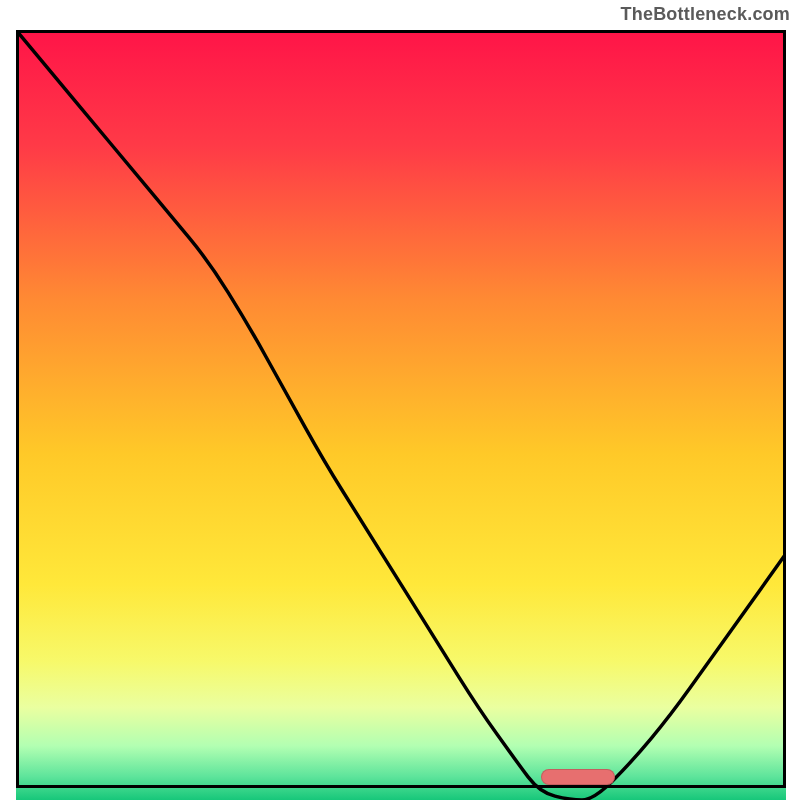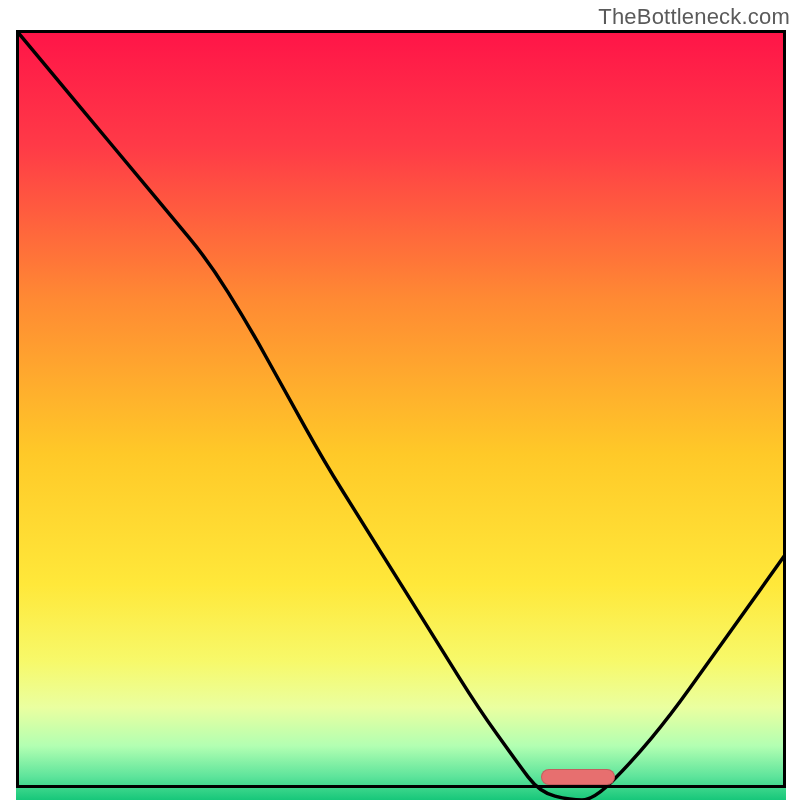--- a/index.html
+++ b/index.html
@@ -13,22 +13,22 @@
   }
   .stage {
     position: relative;
     width: 800px;
     height: 800px;
   }
   .watermark {
     position: absolute;
     top: 4px;
     right: 10px;
-    font-size: 22px;
-    font-weight: 400;
+    font-size: 18px;
+    font-weight: 700;
     color: #5a5a5a;
     letter-spacing: 0.2px;
     z-index: 10;
   }
   .plot {
     position: absolute;
     left: 16px;
     top: 30px;
     width: 770px;
     height: 758px;

